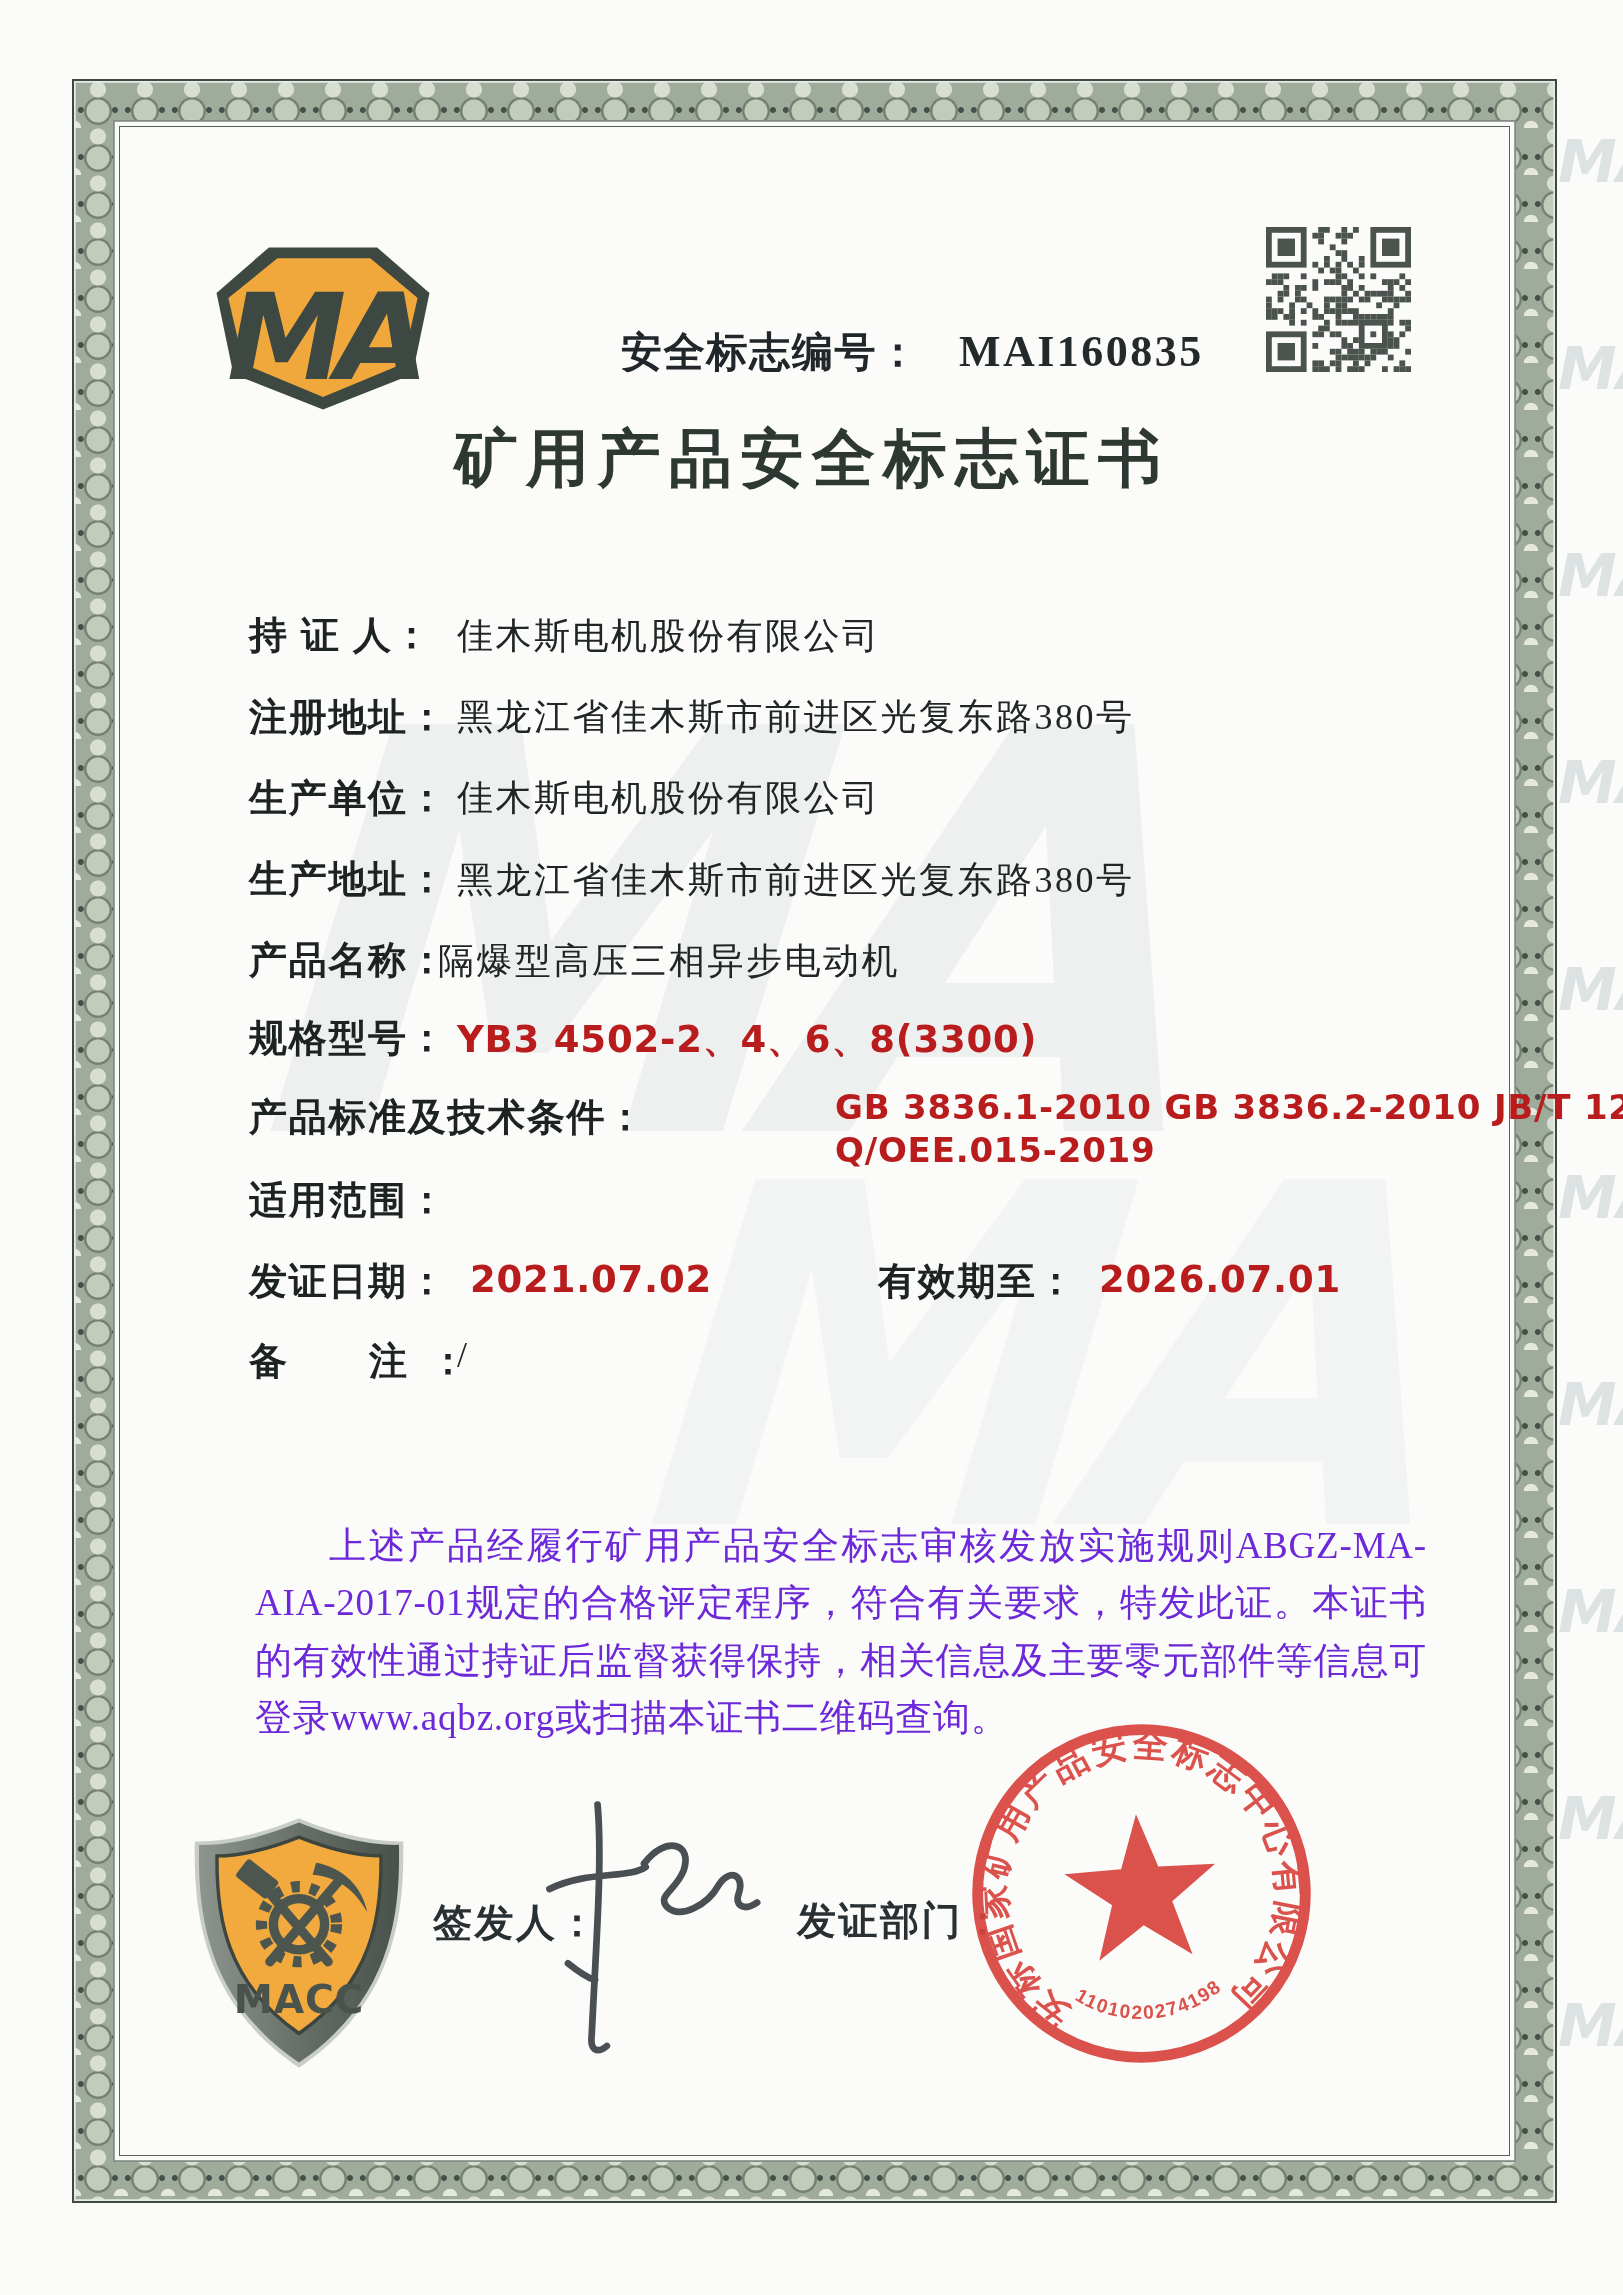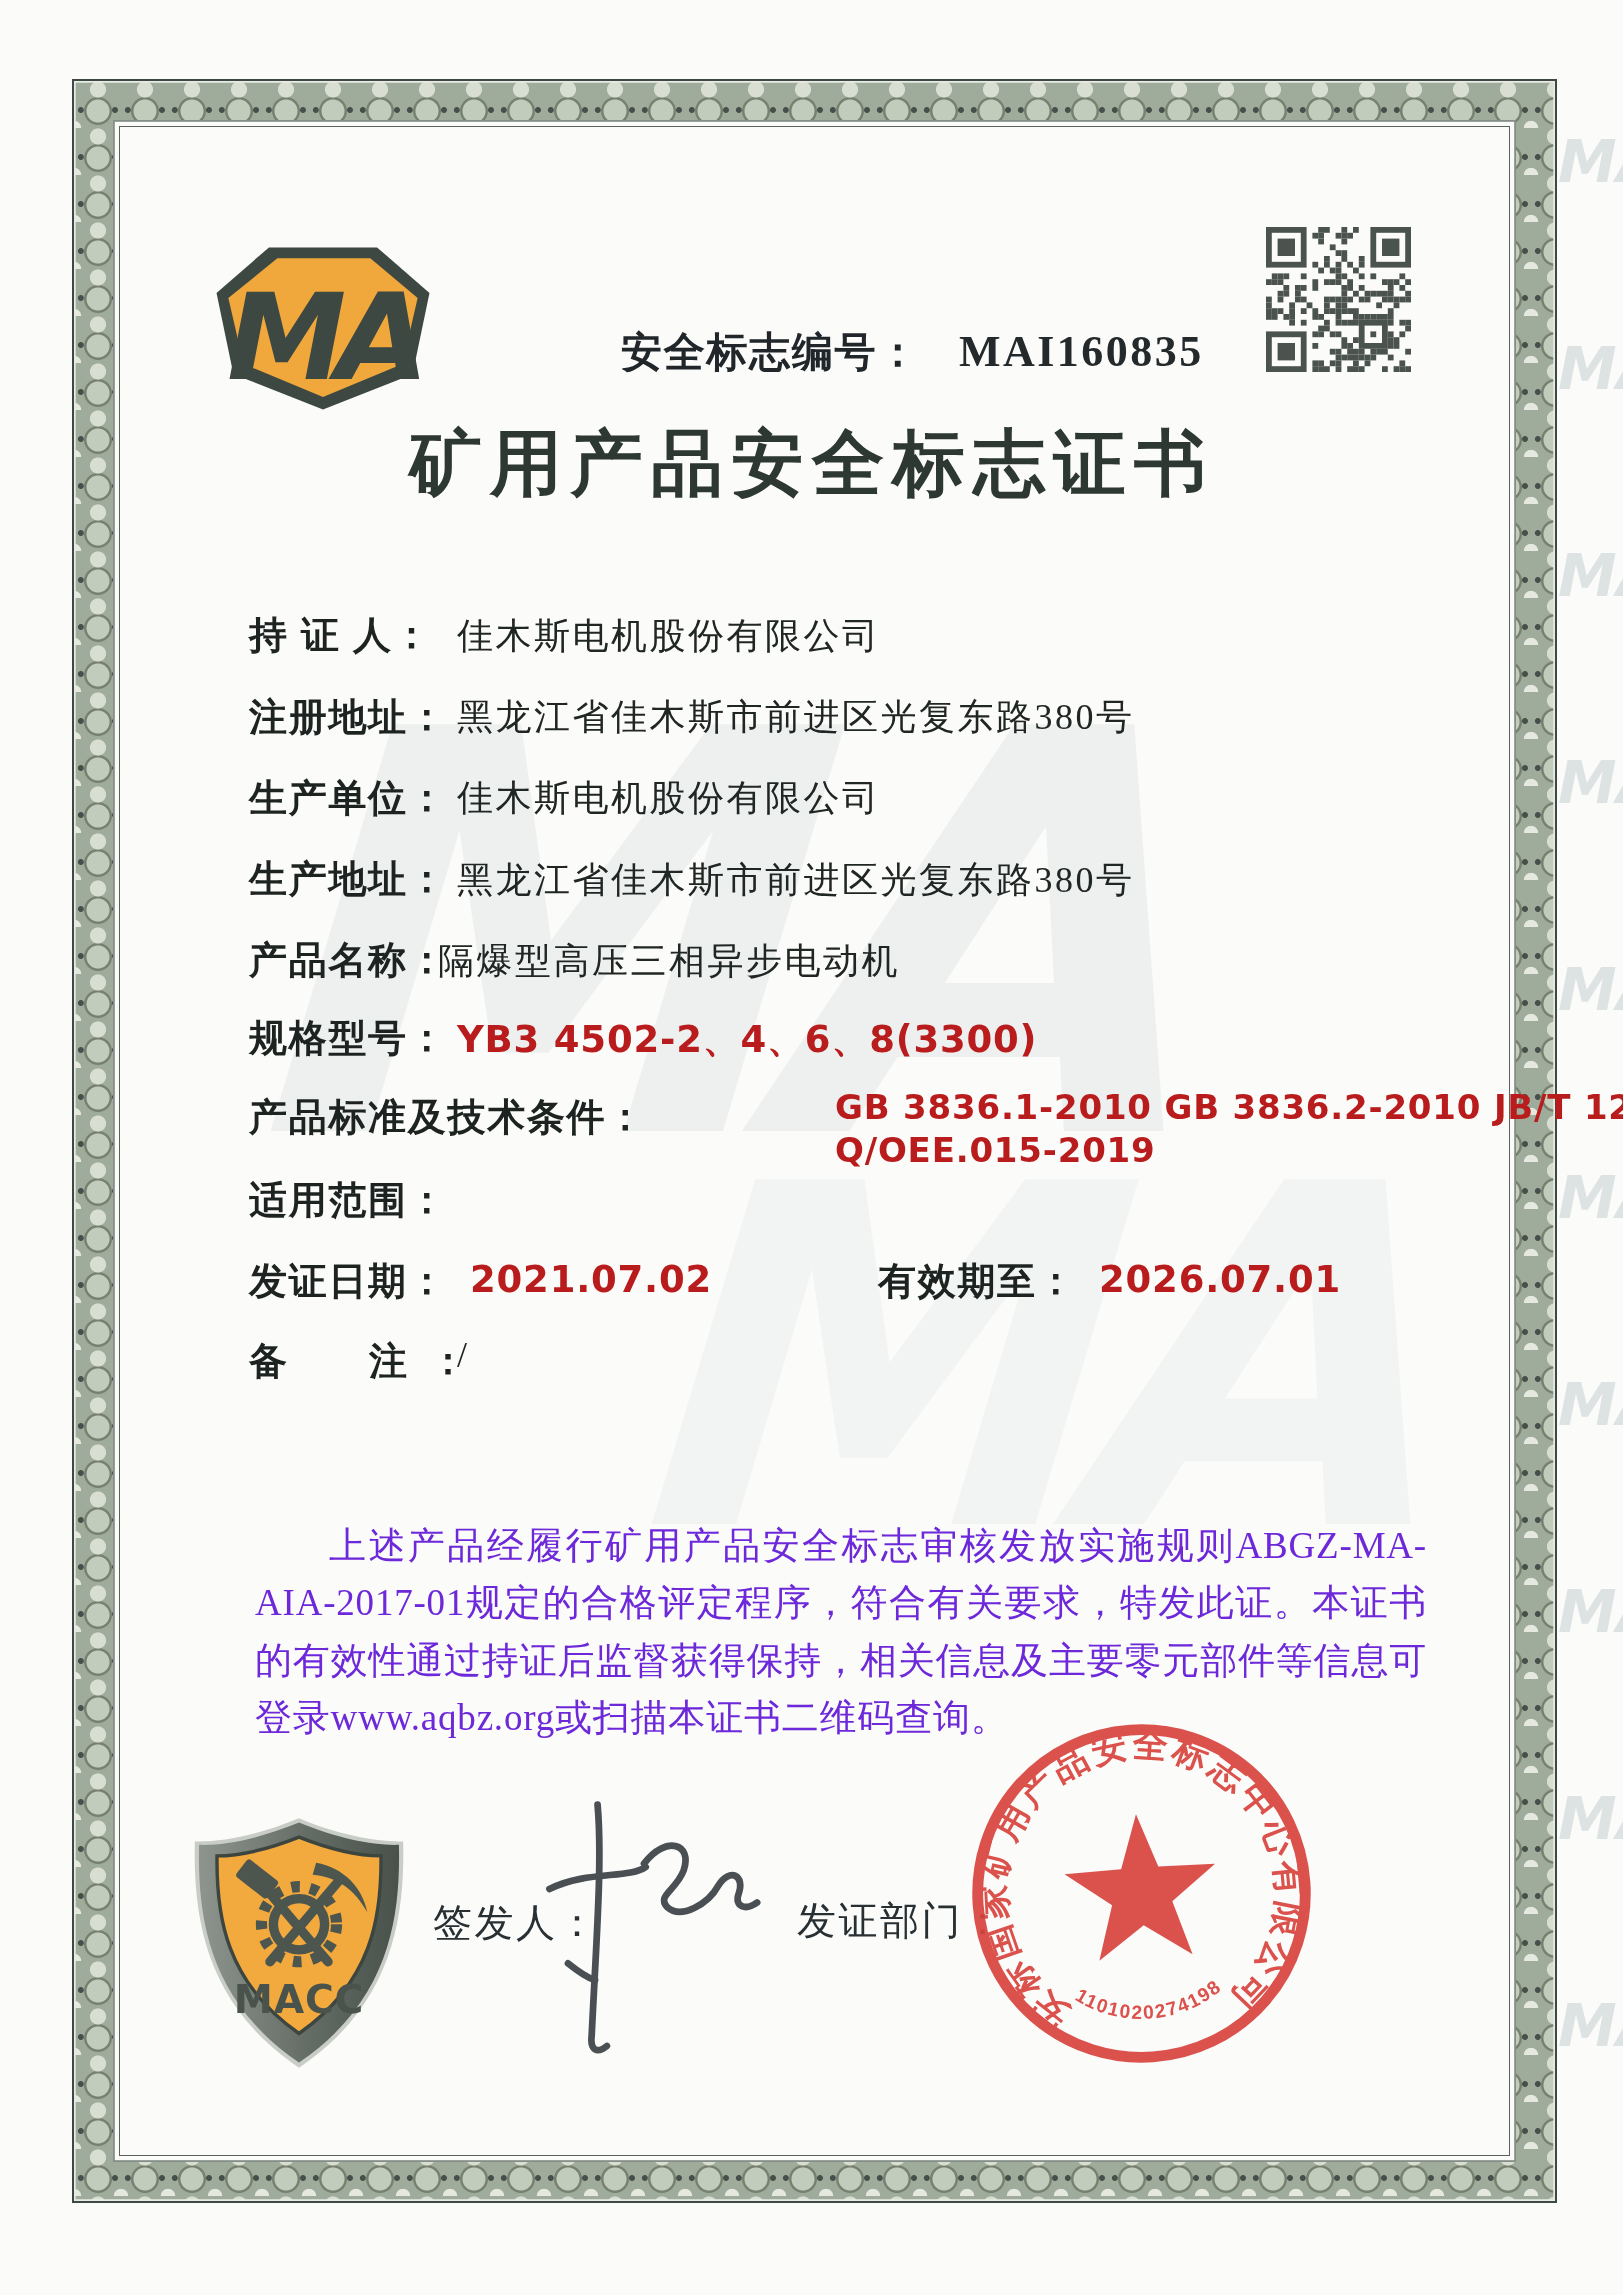--- a/index.html
+++ b/index.html
@@ -31,35 +31,35 @@
          font-family:"DejaVu Sans",sans-serif;color:#aebac2;opacity:.38;pointer-events:none;}
 
   
   .malogo{position:absolute;left:213px;top:244px;width:220px;height:169px;}
   .serial{position:absolute;left:621px;top:281px;display:flex;gap:39px;align-items:baseline;white-space:nowrap;}
   .s-lbl{font-size:41px;font-weight:bold;color:#20262a;letter-spacing:1.7px;margin-top:44px;}
   .s-val{font-size:44px;font-weight:bold;font-family:Liberation Serif, serif;color:#242a2c;letter-spacing:2.5px;}
   .qr{position:absolute;left:1266px;top:227px;width:145px;height:145px;}
 
   .title{position:absolute;left:127px;top:416px;width:1370px;text-align:center;
-         font-size:72px;font-weight:900;letter-spacing:8.5px;color:#2e3833;white-space:nowrap;}
+         font-size:63px;font-weight:900;letter-spacing:8.5px;color:#2e3833;white-space:nowrap;}
 
   
   .lbl{position:absolute;font-weight:bold;font-size:38px;color:#1d2321;letter-spacing:1.7px;white-space:nowrap;text-align:right;}
   .val{position:absolute;font-size:36px;color:#202623;font-family:"Liberation Serif",serif;
        letter-spacing:2.5px;white-space:nowrap;}
   .val-num{position:absolute;font-weight:bold;font-size:37px;color:#b91c1c;
            font-family:"DejaVu Sans",sans-serif;letter-spacing:0.8px;white-space:nowrap;}
 
   .para{position:absolute;left:255px;top:1517px;width:1172px;font-size:37px;line-height:1.55;
         color:#6d28d9;font-family:"Liberation Serif",serif;text-indent:2em;text-align:justify;letter-spacing:0.8px;}
 
   
   .shield{position:absolute;left:188px;top:1814px;width:222px;height:258px;}
-  .sig-label{position:absolute;font-size:39px;font-weight:normal;color:#283033;letter-spacing:2.5px;white-space:nowrap;}
+  .sig-label{position:absolute;font-size:39px;font-weight:bold;color:#283033;letter-spacing:2.5px;white-space:nowrap;}
   .sign{position:absolute;left:517px;top:1786px;width:254px;height:287px;}
   .stamp{position:absolute;left:966px;top:1718px;width:351px;height:351px;transform:rotate(-4deg);opacity:.93;}
 </style>
 </head>
 <body>
 
 <div class="page" id="page">
 
   <div class="band">
     <div class="frame"></div>

